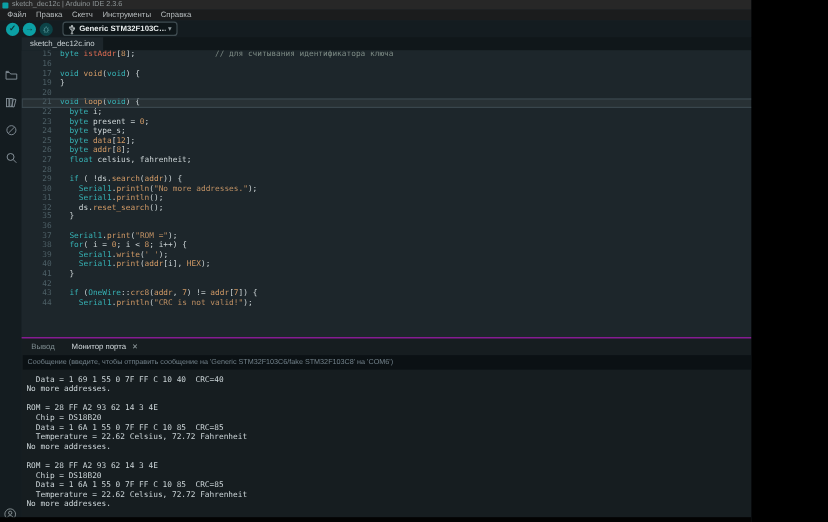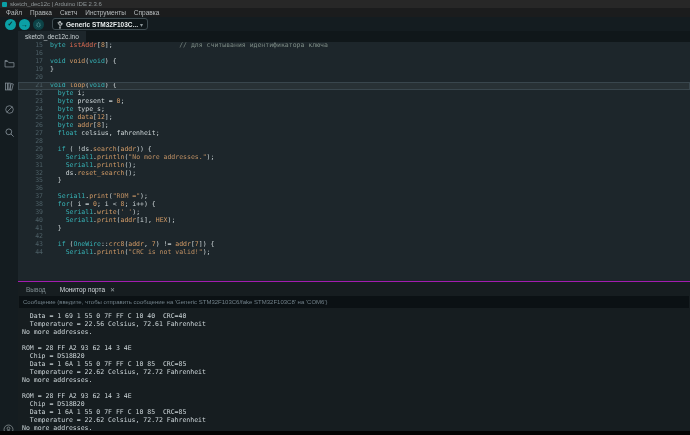--- a/index.html
+++ b/index.html
@@ -1,18 +1,18 @@
 <!DOCTYPE html>
 <html><head>
 <meta charset="utf-8">
 <style>
   * { box-sizing: border-box; margin: 0; padding: 0; }
   html,body { width:690px; height:435px; background:#000; }
   body { font-family:"Liberation Sans", sans-serif; }
-  #win { position:relative; width:690px; height:435px; overflow:hidden; background:#1d262b; }
+  #win { position:relative; width:626px; height:435px; overflow:hidden; background:#1d262b; }
 
   
   .titlebar { position:absolute; top:0; left:0; width:690px; height:8px; background:#272727;
               display:flex; align-items:center; padding-left:2px; }
   .applogo { width:5px; height:5px; border-radius:1px; background:#0ba0a5; margin-right:3px; flex:none; }
   .title-text { font-size:6px; line-height:8px; color:#8f9698; white-space:nowrap; }
 
   
   .menubar { position:absolute; top:8px; left:0; width:690px; height:9px; background:#1b1c1d;
              display:flex; align-items:center; padding-left:2px; }
@@ -289,21 +289,20 @@
           <div class="ptab active">
             <span>Монитор порта</span>
             <span class="pclose">✕</span>
           </div>
         </div>
         <div class="msgrow">
           <span>Сообщение (введите, чтобы отправить сообщение на 'Generic STM32F103C6/fake STM32F103C8' на 'COM6')</span>
         </div>
         <div class="serial-out" id="serial-out">
             <div>  Data = 1 69 1 55 0 7F FF C 10 40  CRC=40</div>
-            <div>  Temperature = 22.56 Celsius, 72.61 Fahrenheit</div>
             <div>No more addresses.</div>
             <div>&nbsp;</div>
             <div>ROM = 28 FF A2 93 62 14 3 4E</div>
             <div>  Chip = DS18B20</div>
             <div>  Data = 1 6A 1 55 0 7F FF C 10 85  CRC=85</div>
             <div>  Temperature = 22.62 Celsius, 72.72 Fahrenheit</div>
             <div>No more addresses.</div>
             <div>&nbsp;</div>
             <div>ROM = 28 FF A2 93 62 14 3 4E</div>
             <div>  Chip = DS18B20</div>

